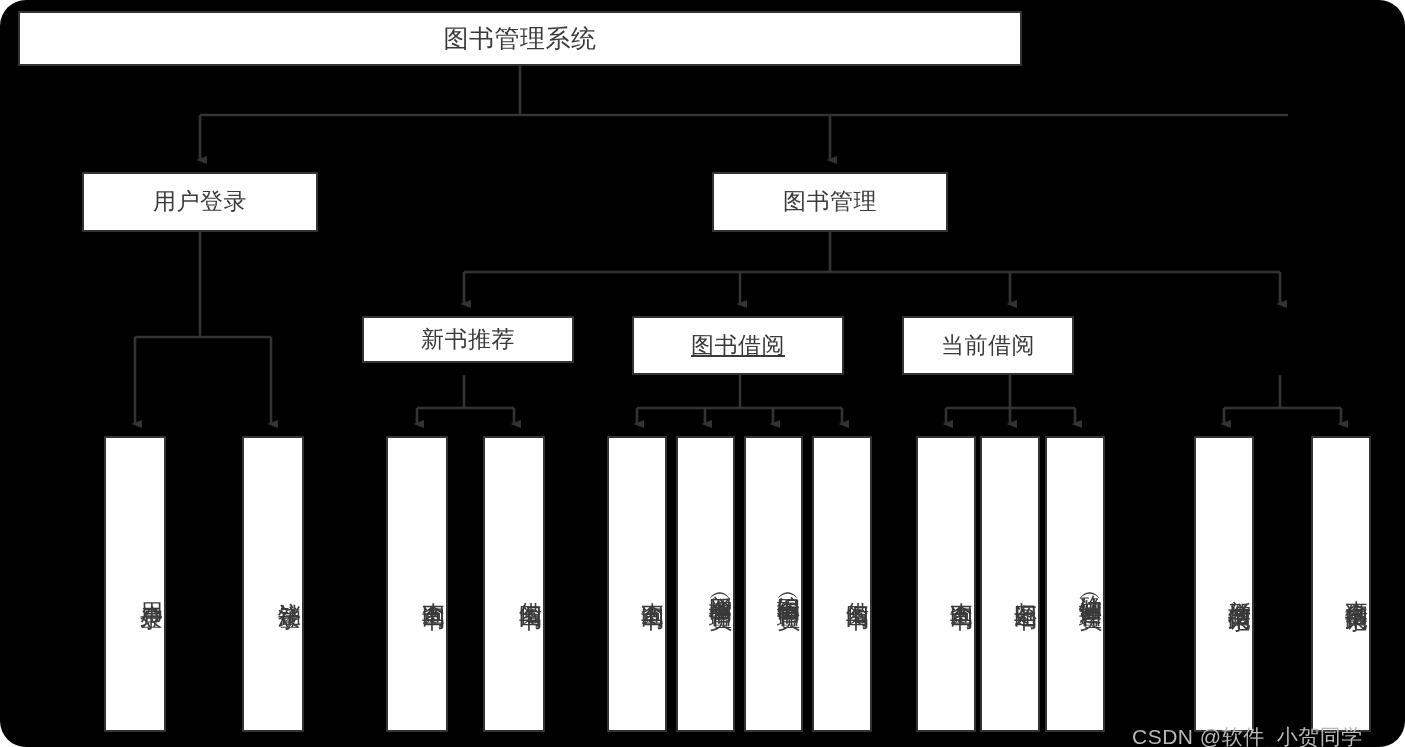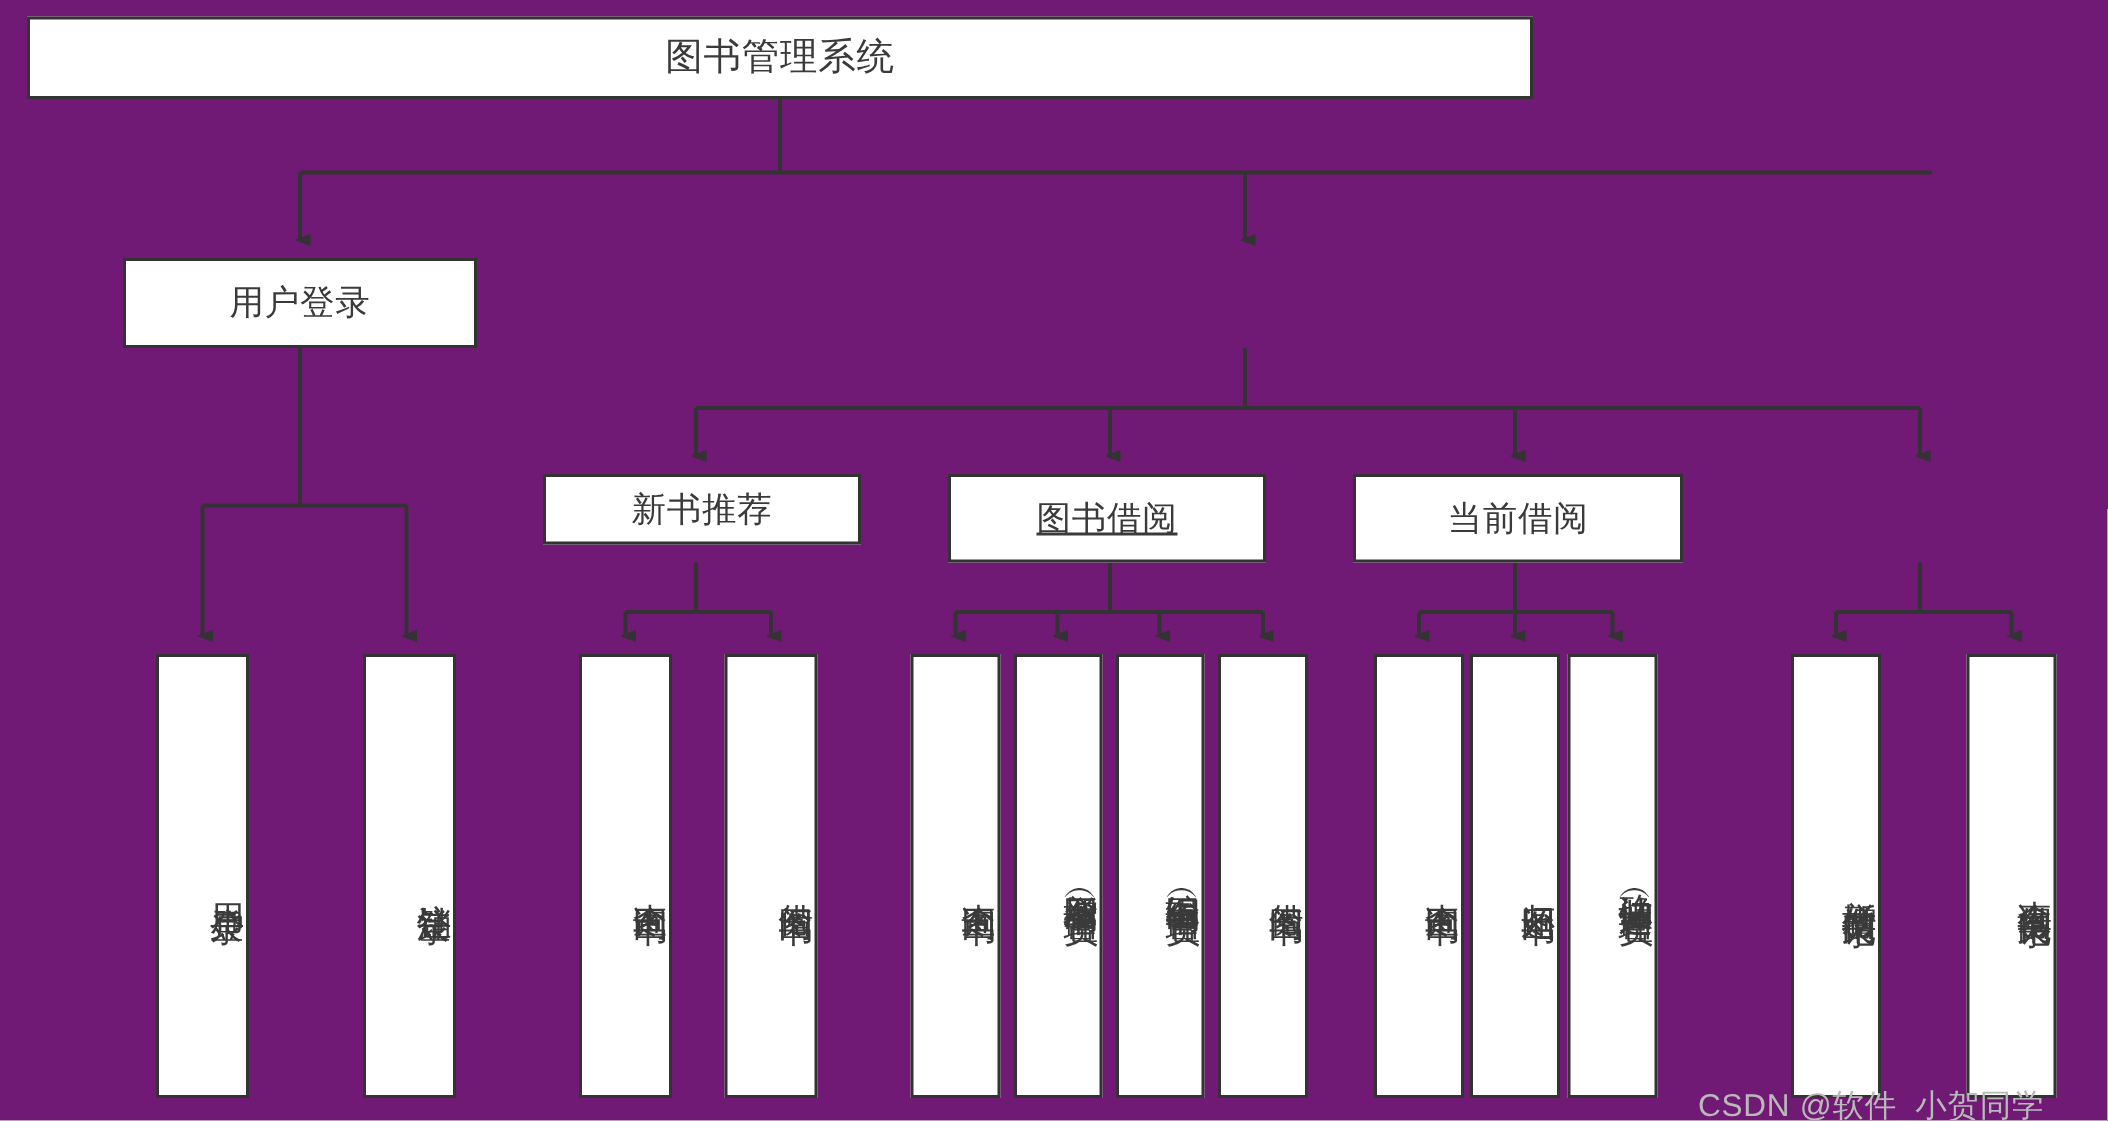--- a/index.html
+++ b/index.html
@@ -7,22 +7,23 @@
     padding: 0;
     background: #ffffff;
   }
   body {
     font-family: "Liberation Sans", "DejaVu Sans", sans-serif;
   }
   #canvas {
     position: relative;
     width: 1405px;
     height: 747px;
-    background: #701a75;
+    background: #000000;
     overflow: hidden;
+    border-radius: 26px;
   }
   svg.wires {
     position: absolute;
     left: 0;
     top: 0;
     width: 1405px;
     height: 747px;
     pointer-events: none;
   }
   .node {
@@ -119,24 +120,25 @@
       <path d="M1280,375 L1280,408"></path>
       <path d="M1224,408 L1341,408"></path>
       <path d="M1224,408 L1224,424" marker-end="url(#arrow)"></path>
       <path d="M1341,408 L1341,424" marker-end="url(#arrow)"></path>
     </g>
   </svg>
 
   <div class="node horiz root" style="left:18px; top:11px; width:1004px; height:55px;">图书管理系统</div>
 
   <div class="node horiz" style="left:82px; top:172px; width:236px; height:60px;">用户登录</div>
+  <div class="node horiz" style="left:712px; top:172px; width:236px; height:60px;">图书管理</div>
 
   <div class="node horiz" style="left:362px; top:316px; width:212px; height:47px;">新书推荐</div>
   <div class="node horiz" style="left:632px; top:316px; width:212px; height:59px;text-decoration:underline;">图书借阅</div>
-  <div class="node horiz" style="left:902px; top:316px; width:220px; height:59px;">当前借阅</div>
+  <div class="node horiz" style="left:902px; top:316px; width:172px; height:59px;">当前借阅</div>
 
   <div class="node vert" style="left:104px; top:436px; width:62px; height:296px;">用户登录</div>
   <div class="node vert" style="left:242px; top:436px; width:62px; height:296px;">注销登录</div>
 
   <div class="node vert" style="left:386px; top:436px; width:62px; height:296px;">查询图书</div>
   <div class="node vert" style="left:483px; top:436px; width:62px; height:296px;">借阅图书</div>
 
   <div class="node vert" style="left:607px; top:436px; width:60px; height:296px;">查询图书</div>
   <div class="node vert tall" style="left:676px; top:436px; width:59px; height:296px;">新增图书（管理员）</div>
   <div class="node vert tall" style="left:744px; top:436px; width:59px; height:296px;">编辑图书（管理员）</div>

